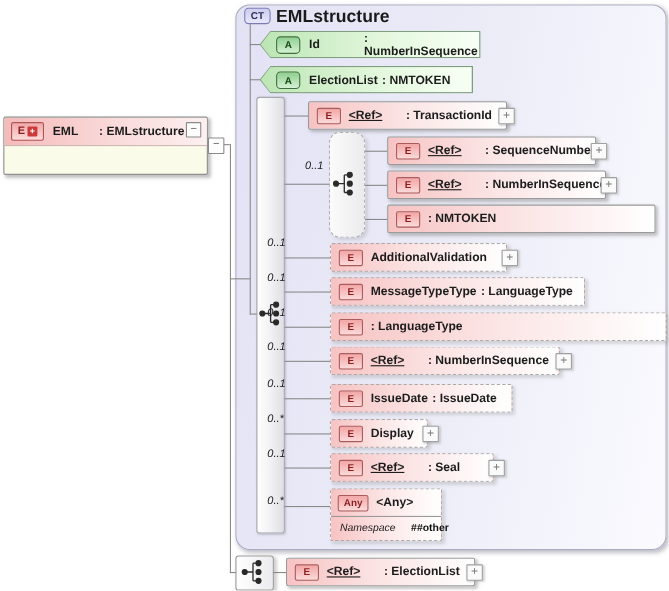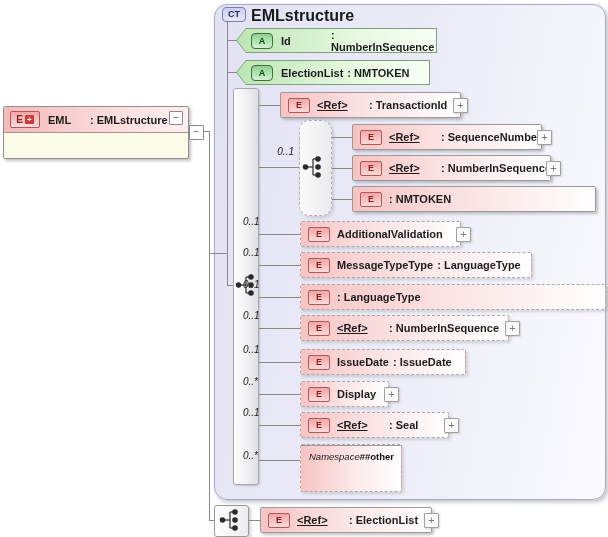--- a/index.html
+++ b/index.html
@@ -80,21 +80,21 @@
              color:#555;font-size:7px;font-weight:bold;text-align:center;line-height:11px;margin-right:6px;flex:none;}
   .unq-sel{margin-left:auto;margin-right:10px;}
 
   
   .anybox{position:absolute;left:300px;top:444px;width:100px;height:46px;border:1px dashed #aaaaaa;border-radius:2px;
           background:linear-gradient(90deg,#f7c3c3 0%,#fdeaea 55%,#ffffff 100%);
           box-shadow:2px 2px 3px rgba(130,130,130,.28);font-size:11px;font-weight:bold;color:#1c1c1c;}
   .any-top{height:24px;display:flex;align-items:center;padding-left:6px;}
   .any-bottom{height:20px;border-top:1px solid #9a9a9a;display:flex;align-items:center;padding-left:8px;
               font-size:9.5px;}
-  .ns-label{font-style:italic;font-weight:normal;color:#222;}
+  .ns-label{font-style:italic;font-weight:normal;color:#222;margin-right:14px;}
   .ns-value{font-weight:bold;color:#111;}
 
   .tree-icon{position:absolute;}
 </style>
 </head>
 <body>
 
 <div id="canvas">
 
   <div class="ct-box"></div>
@@ -253,20 +253,24 @@
   <div class="occurs" style="left:243px;top:407px;">0..1</div>
   <div class="ebox dashedbox" style="left:300px;top:412px;width:140px;">
     <span class="ebadge">E</span>
     <span class="ref">&lt;Ref&gt;</span>
     <span class="etype">: Seal</span>
   </div>
   <div class="plusbox" style="left:444px;top:418px;">+</div>
 
   <div class="occurs" style="left:243px;top:450px;">0..*</div>
   <div class="anybox">
+    <div class="any-top">
+      <span class="ebadge anybadge">Any</span>
+      <span>&lt;Any&gt;</span>
+    </div>
     <div class="any-bottom">
       <span class="ns-label">Namespace</span>
       <span class="ns-value">##other</span>
     </div>
   </div>
 
   <div class="seqbox"></div>
   <svg class="tree-icon" style="left:219px;top:507px;" width="22" height="26" viewBox="0 0 22 26">
     <g stroke="#2a2a2a" stroke-width="1.2" fill="#2a2a2a">
       <line x1="3" y1="13" x2="11" y2="13"></line>

